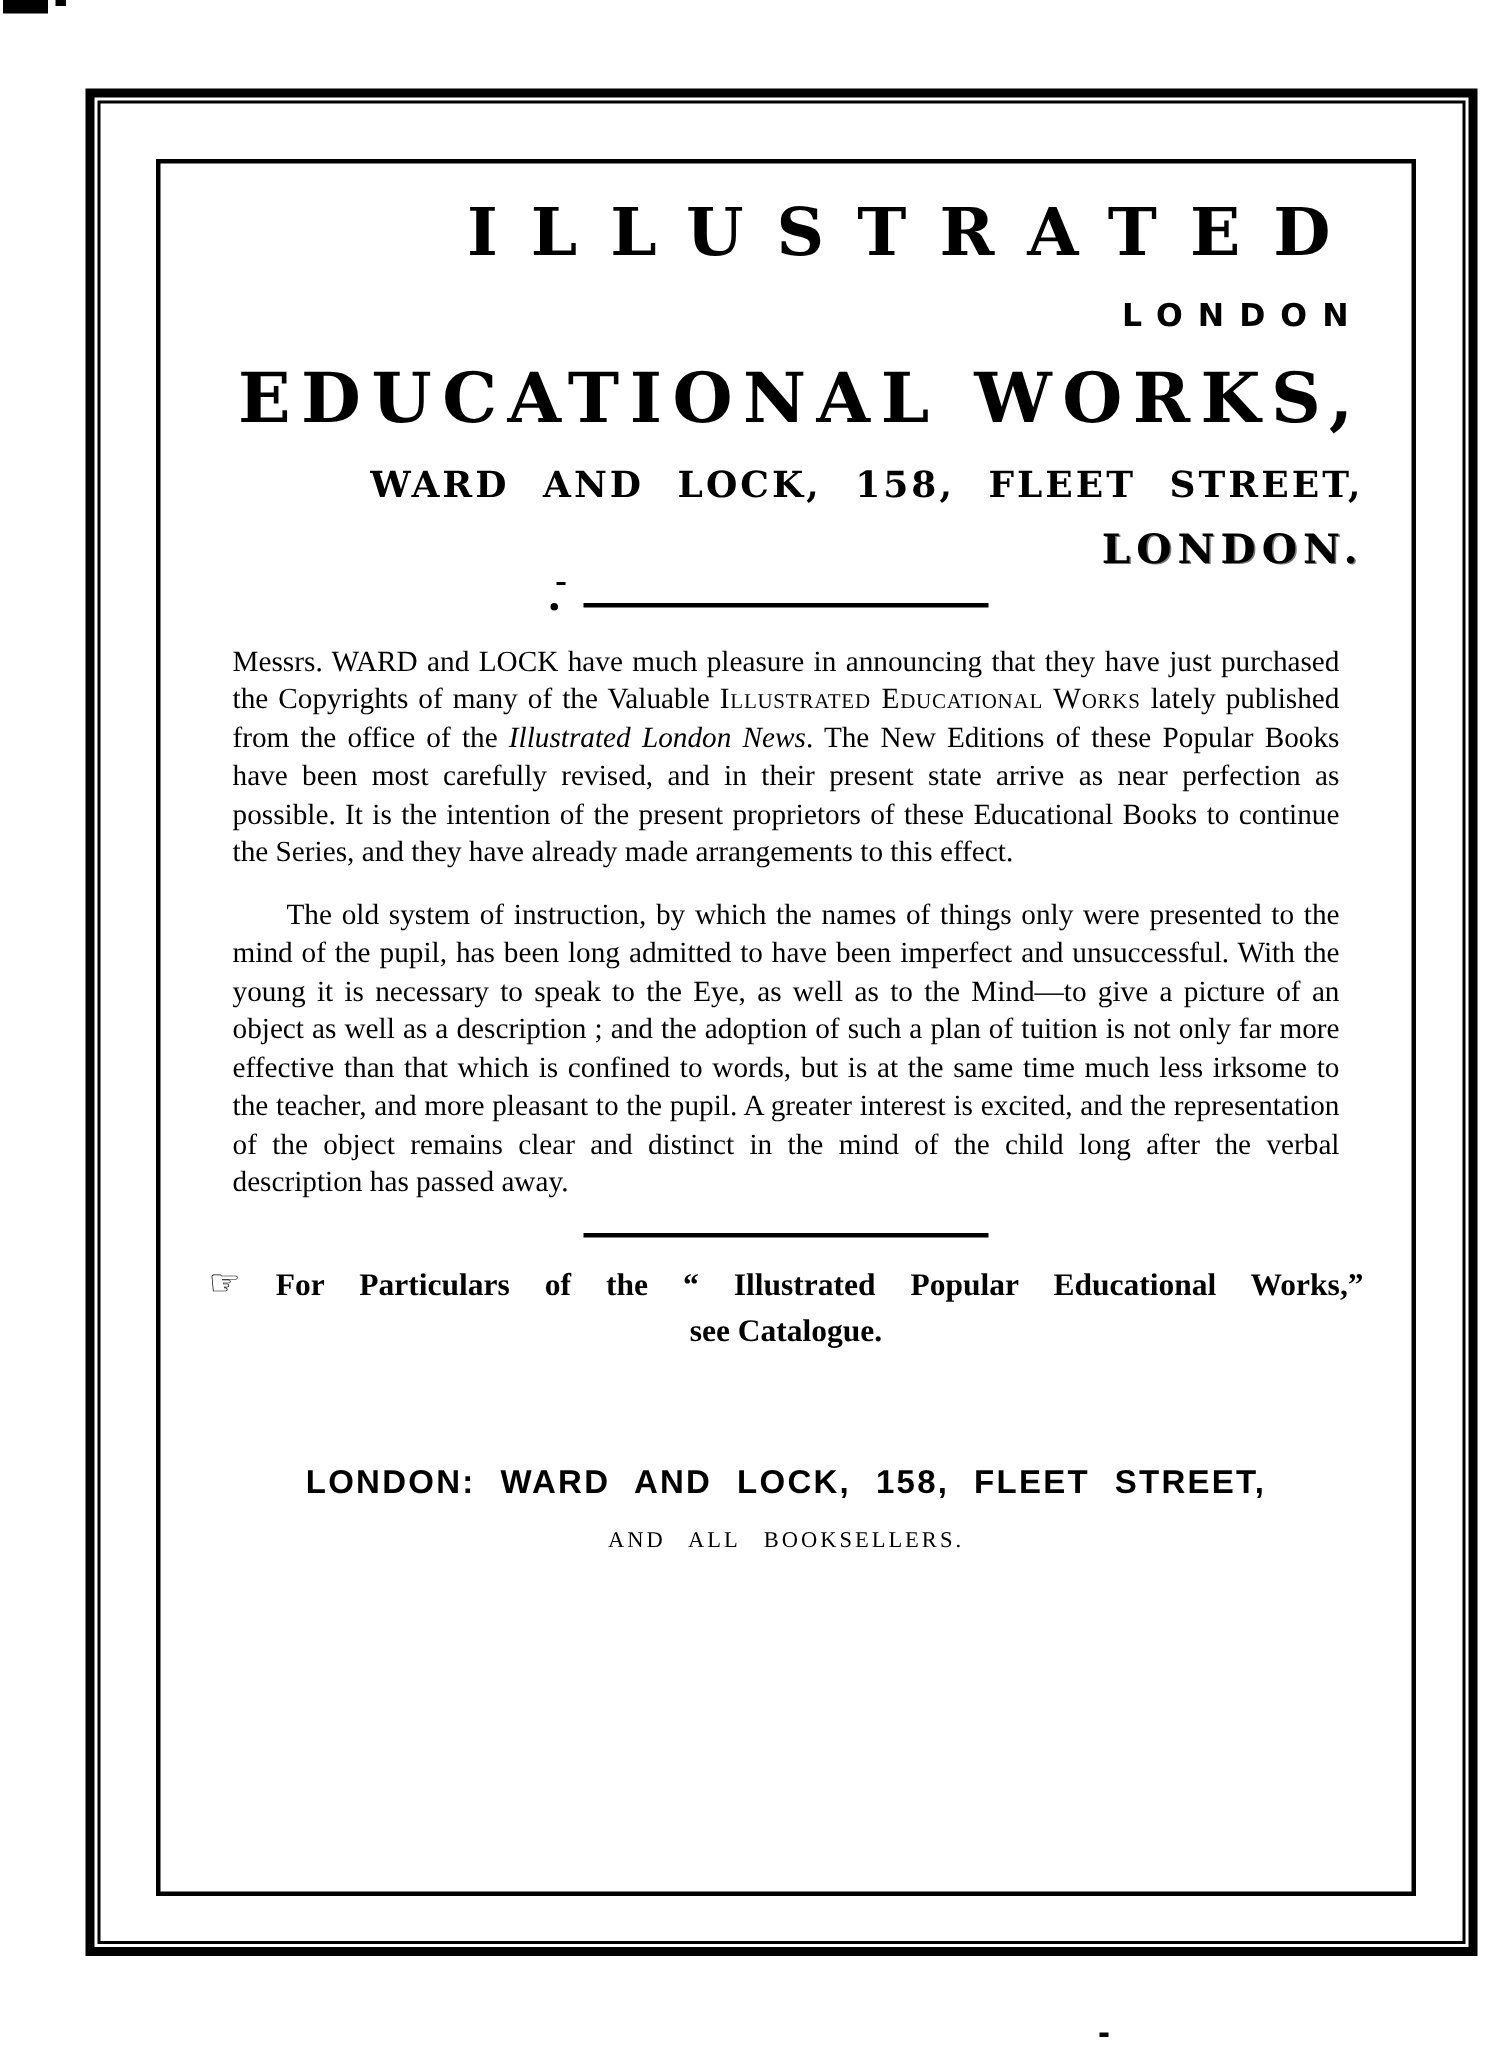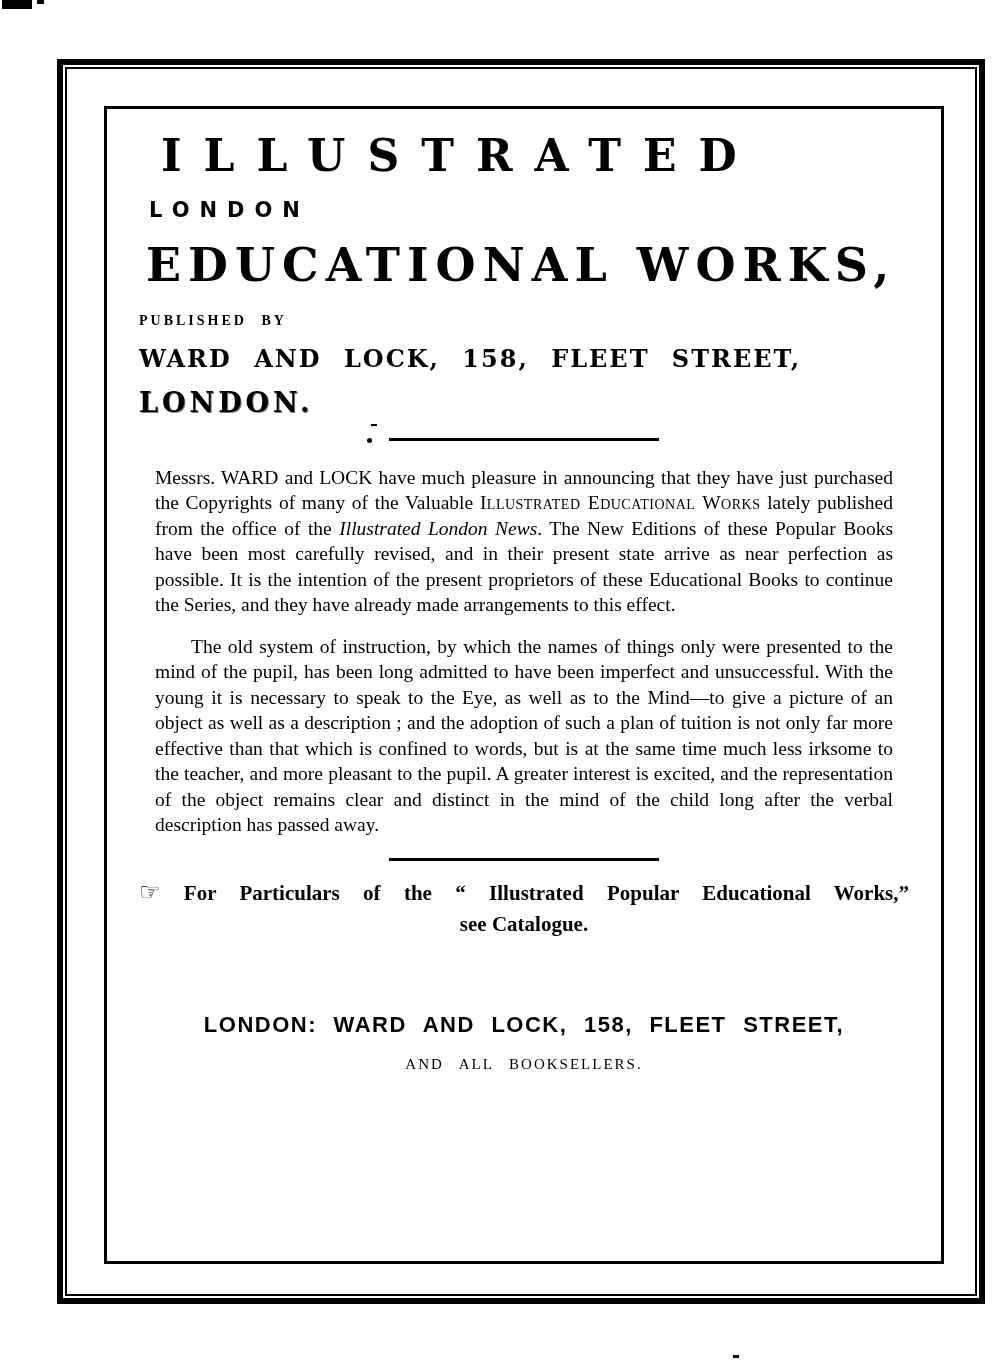--- a/index.html
+++ b/index.html
@@ -22,21 +22,21 @@
     position:absolute;left:2px;top:2px;right:2px;bottom:2px;
     border:2px solid #000;
   }
   
   .inner-frame{
     position:absolute;left:41px;top:41px;width:840px;height:1158px;
     border:3px solid #000;box-sizing:border-box;overflow:hidden;
   }
   .content{padding:0 32px;}
 
-  .masthead{text-align:left;}
+  .masthead{text-align:right;}
   .title-1{
     margin-top:22px;font-family:"DejaVu Serif",serif;font-weight:700;
     font-size:44px;letter-spacing:22px;text-indent:22px;line-height:1.15;
   }
   .title-2{
     margin-top:16px;font-family:"DejaVu Sans",sans-serif;font-weight:700;
     font-size:21px;letter-spacing:10px;text-indent:10px;
   }
   .title-3{
     margin-top:16px;font-family:"DejaVu Serif",serif;font-weight:700;
@@ -90,21 +90,20 @@
 
 <div class="border-outer">
   <div class="border-thin"></div>
   <div class="inner-frame">
     <div class="content">
 
       <div class="masthead">
         <div class="title-1">ILLUSTRATED</div>
         <div class="title-2">LONDON</div>
         <div class="title-3">EDUCATIONAL WORKS,</div>
-        <div class="published-by">PUBLISHED BY</div>
         <div class="address">WARD AND LOCK, 158, FLEET STREET,</div>
         <div class="city">LONDON.</div>
       </div>
 
       <div class="rule-wrap">
         <span class="rule-dot"></span>
         <span class="rule-tick"></span>
         <div class="rule"></div>
       </div>
 

